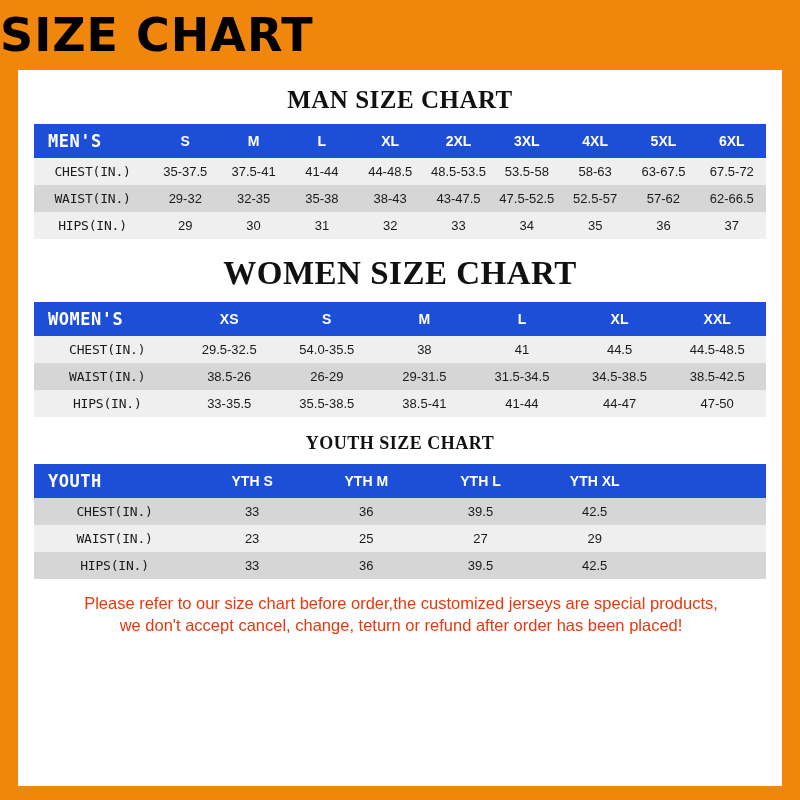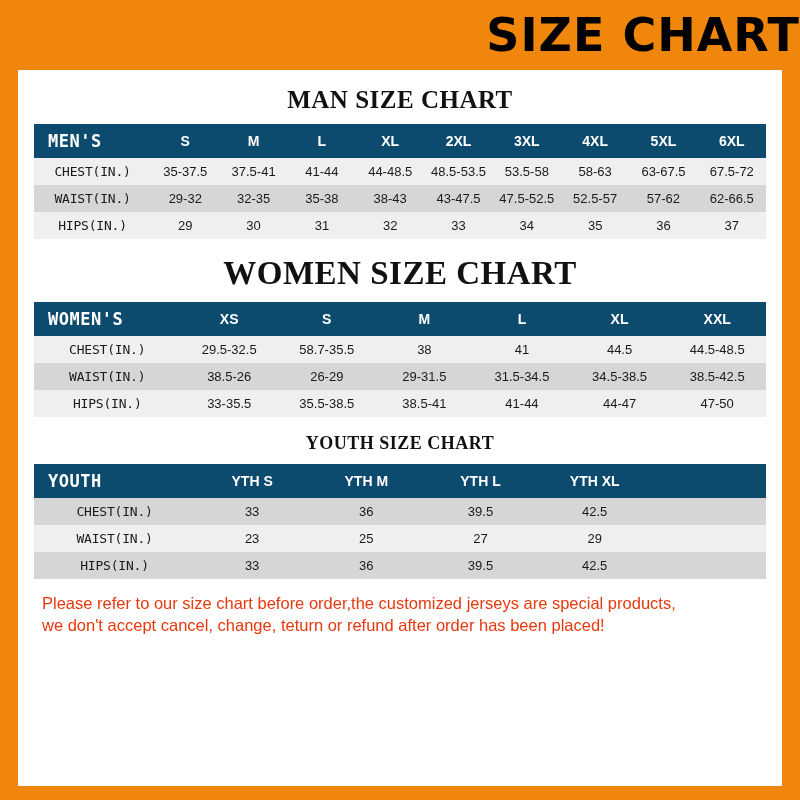--- a/index.html
+++ b/index.html
@@ -20,21 +20,21 @@
     background: #ffffff;
     box-sizing: border-box;
     border-left: 18px solid #f0860c;
     border-right: 18px solid #f0860c;
   }
   .header-band {
     height: 70px;
     background: #f0860c;
     display: flex;
     align-items: center;
-    justify-content: flex-end;
+    justify-content: flex-start;
     margin: 0 -18px;
   }
   .header-title {
     font-family: "DejaVu Sans", sans-serif;
     font-weight: bold;
     font-size: 46px;
     letter-spacing: 1px;
     color: #000000;
     line-height: 1;
   }
@@ -63,21 +63,21 @@
   table.size-table td {
     text-align: center;
     font-size: 13px;
     color: #1a1a1a;
     padding: 0;
     height: 27px;
     vertical-align: middle;
     font-family: "Liberation Sans", sans-serif;
   }
   table.size-table thead th {
-    background: #0c4a6e;
+    background: #1d4ed8;
     color: #ffffff;
     font-size: 14px;
     height: 34px;
     font-weight: bold;
   }
   table.size-table thead th.first-col {
     text-align: left;
     padding-left: 14px;
     font-family: "DejaVu Sans Mono", monospace;
     font-size: 17px;
@@ -102,21 +102,21 @@
   .section.youth .section-title { font-size: 18px; }
 
   .notice {
     margin-top: 14px;
     padding: 0 6px 0 8px;
     color: #e8380d;
     font-size: 16.5px;
     line-height: 1.32;
     font-family: "Liberation Sans", sans-serif;
   }
-  .notice div { white-space: nowrap; }
+  .notice div { white-space: nowrap; text-align: center; }
   .bottom-band {
     position: absolute;
     left: -18px;
     right: -18px;
     bottom: 0;
     height: 14px;
     background: #f0860c;
   }
 </style>
 </head>
@@ -220,21 +220,21 @@
             <th>M</th>
             <th>L</th>
             <th>XL</th>
             <th>XXL</th>
           </tr>
         </thead>
         <tbody>
           <tr class="row-light">
             <td class="first-col">CHEST(IN.)</td>
             <td>29.5-32.5</td>
-            <td>58.7-35.5</td>
+            <td>54.0-35.5</td>
             <td>38</td>
             <td>41</td>
             <td>44.5</td>
             <td>44.5-48.5</td>
           </tr>
           <tr class="row-dark">
             <td class="first-col">WAIST(IN.)</td>
             <td>38.5-26</td>
             <td>26-29</td>
             <td>29-31.5</td>

